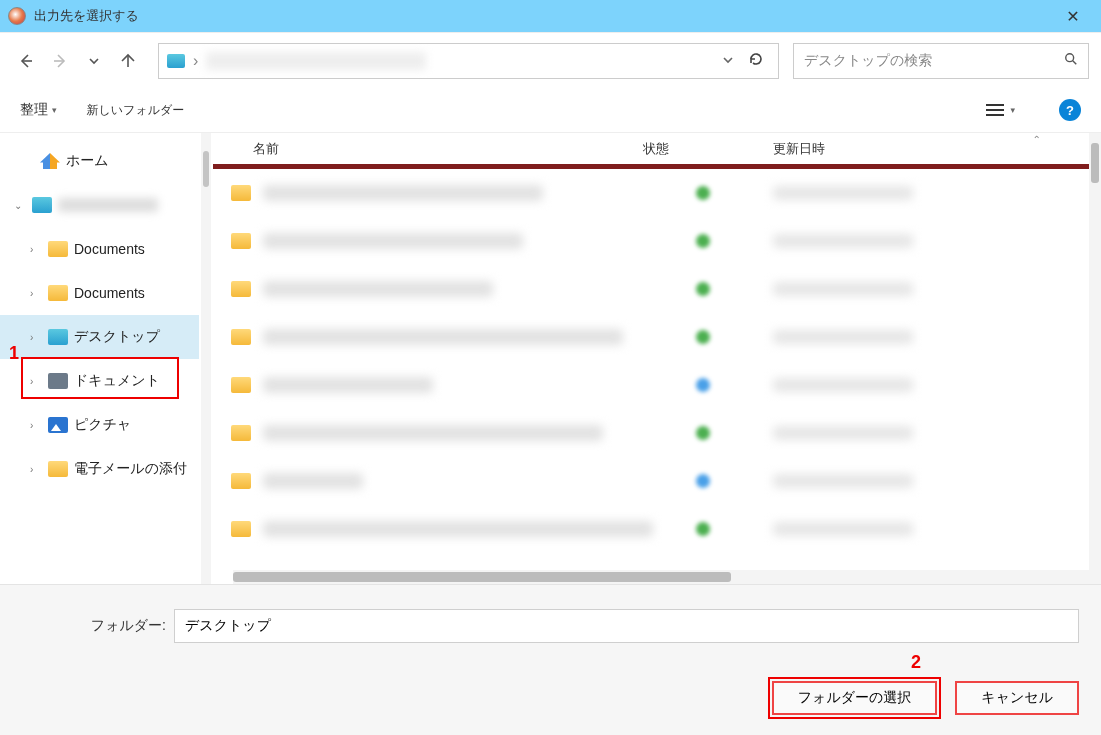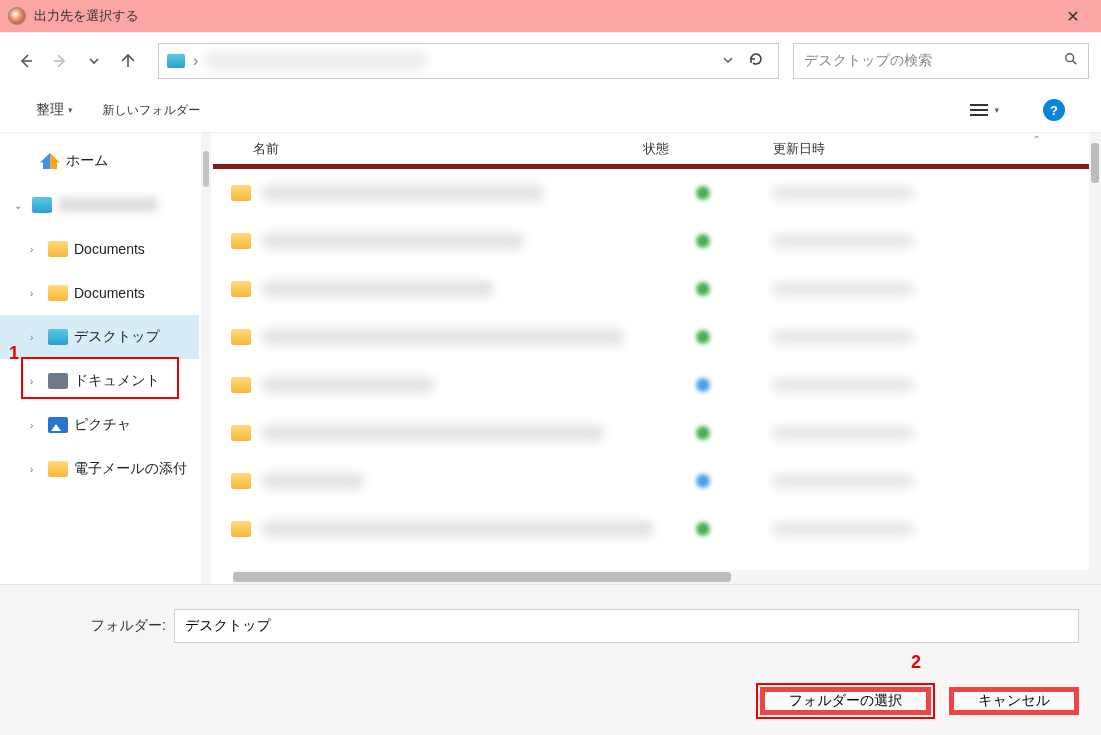--- a/index.html
+++ b/index.html
@@ -1,38 +1,38 @@
 <!DOCTYPE html>
 <html><head>
 <meta charset="utf-8">
 <style>
 * { box-sizing: border-box; margin: 0; padding: 0; font-family: "Segoe UI", "Yu Gothic UI", Meiryo, sans-serif; }
 body { width: 1101px; height: 735px; background: #fff; position: relative; overflow: hidden; }
 
-.titlebar { height: 32px; background: #fca5a5; display: flex; align-items: center; padding: 0 8px; }
+.titlebar { height: 32px; background: #7dd3fc; display: flex; align-items: center; padding: 0 8px; }
 .titlebar .app-icon { width: 18px; height: 18px; margin-right: 8px; border-radius: 50%; background: radial-gradient(circle at 40% 40%, #fff, #e67a4a 50%, #c44 90%); border: 1px solid #888; }
 .titlebar .title { font-size: 13px; color: #333; flex: 0 0 auto; }
 .titlebar .spacer { flex: 1; }
 .titlebar .close-x { width: 40px; height: 32px; display: flex; align-items: center; justify-content: center; font-size: 16px; color: #333; cursor: pointer; }
 
 .nav-row { height: 56px; display: flex; align-items: center; padding: 0 12px; gap: 6px; border-top: 1px solid #eee; }
 .nav-btn { width: 28px; height: 40px; display: flex; align-items: center; justify-content: center; color: #666; cursor: pointer; }
 .nav-btn.disabled { color: #bbb; }
 .addr-bar { flex: 1; height: 36px; border: 1px solid #ccc; background: #fff; display: flex; align-items: center; padding: 0 8px; gap: 8px; margin-left: 10px; }
 .addr-bar .loc-icon { width: 18px; height: 14px; background: linear-gradient(#5ac8e0,#2aa0d0); border-radius: 2px; }
 .addr-bar .sep { color: #888; }
 .addr-bar .blur-path { flex: 1; height: 18px; background: #eee; filter: blur(4px); border-radius: 3px; max-width: 220px; }
 .addr-bar .tail { flex: 1; }
 .addr-bar .drop { color: #666; }
 .addr-bar .refresh { color: #444; width: 28px; text-align: center; }
 .search-box { width: 296px; height: 36px; border: 1px solid #ccc; display: flex; align-items: center; padding: 0 10px; color: #888; margin-left: 8px; }
 .search-box .ph { flex: 1; font-size: 14px; }
 .search-box .mag { color: #555; }
 
-.toolbar { height: 44px; display: flex; align-items: center; padding: 0 36px; gap: 30px; }
+.toolbar { height: 44px; display: flex; align-items: center; padding: 0 20px; gap: 30px; }
 .toolbar .org { font-size: 14px; color: #333; display: flex; align-items: center; gap: 4px; }
 .toolbar .org .caret { font-size: 9px; color: #666; }
 .toolbar .newf { font-size: 12px; color: #333; }
 .toolbar .tspacer { flex: 1; }
 .toolbar .view-btn { display: flex; align-items: center; gap: 6px; color: #333; }
 .toolbar .view-btn .lines { display: flex; flex-direction: column; gap: 3px; }
 .toolbar .view-btn .lines span { width: 18px; height: 2px; background: #333; }
 .toolbar .view-btn .caret { font-size: 9px; color: #666; }
 .toolbar .help { width: 22px; height: 22px; border-radius: 50%; background: #0a84d8; color: #fff; display: flex; align-items: center; justify-content: center; font-size: 13px; font-weight: bold; margin-left: 14px; }
 
@@ -82,21 +82,21 @@
 .hscroll .thumb { position: absolute; left: 0; top: 2px; height: 10px; width: 58%; background: #bcbcbc; border-radius: 3px; }
 
 .right-vscroll { position: absolute; right: 0; top: 0; width: 12px; height: 100%; background: #f4f4f4; }
 .right-vscroll .thumb { position: absolute; top: 10px; width: 8px; left: 2px; height: 40px; background: #bcbcbc; border-radius: 3px; }
 
 .footer { height: 151px; background: #f6f6f6; border-top: 1px solid #e4e4e4; padding: 24px 22px; position: relative; }
 .folder-row { display: flex; align-items: center; gap: 8px; }
 .folder-row .lbl { font-size: 14px; color: #333; width: 80px; text-align: right; margin-left: 64px; }
 .folder-row input { flex: 1; height: 34px; border: 1px solid #cfcfcf; padding: 0 10px; font-size: 14px; background: #fff; }
 .btn-row { position: absolute; right: 22px; bottom: 20px; display: flex; gap: 18px; }
-.btn { height: 28px; padding: 0 24px; border: 5px solid #ef4444; background: #fafafa; font-size: 14px; display: flex; align-items: center; justify-content: center; cursor: pointer; min-width: 120px; }
+.btn { height: 34px; padding: 0 24px; border: 2px solid #ef4444; background: #fafafa; font-size: 14px; display: flex; align-items: center; justify-content: center; cursor: pointer; min-width: 120px; }
 .btn.primary-mark { position: relative; }
 .marker-2 { position: absolute; right: 180px; bottom: 62px; color: #e00; font-weight: bold; font-size: 18px; }
 .red-box-2 { position: absolute; border: 2px solid #e00; pointer-events: none; }
 
 svg.arrow { width: 16px; height: 16px; }
 </style>
 </head>
 <body>
 
 <div class="titlebar">

